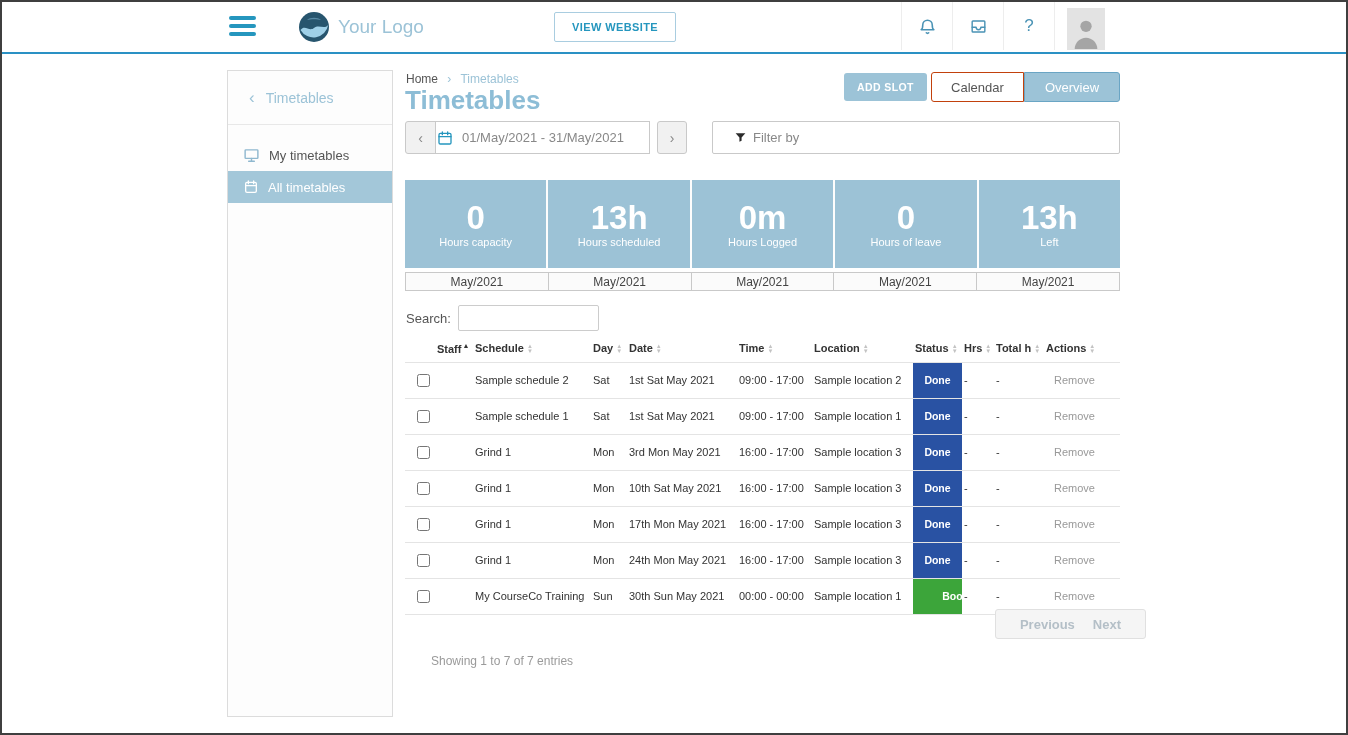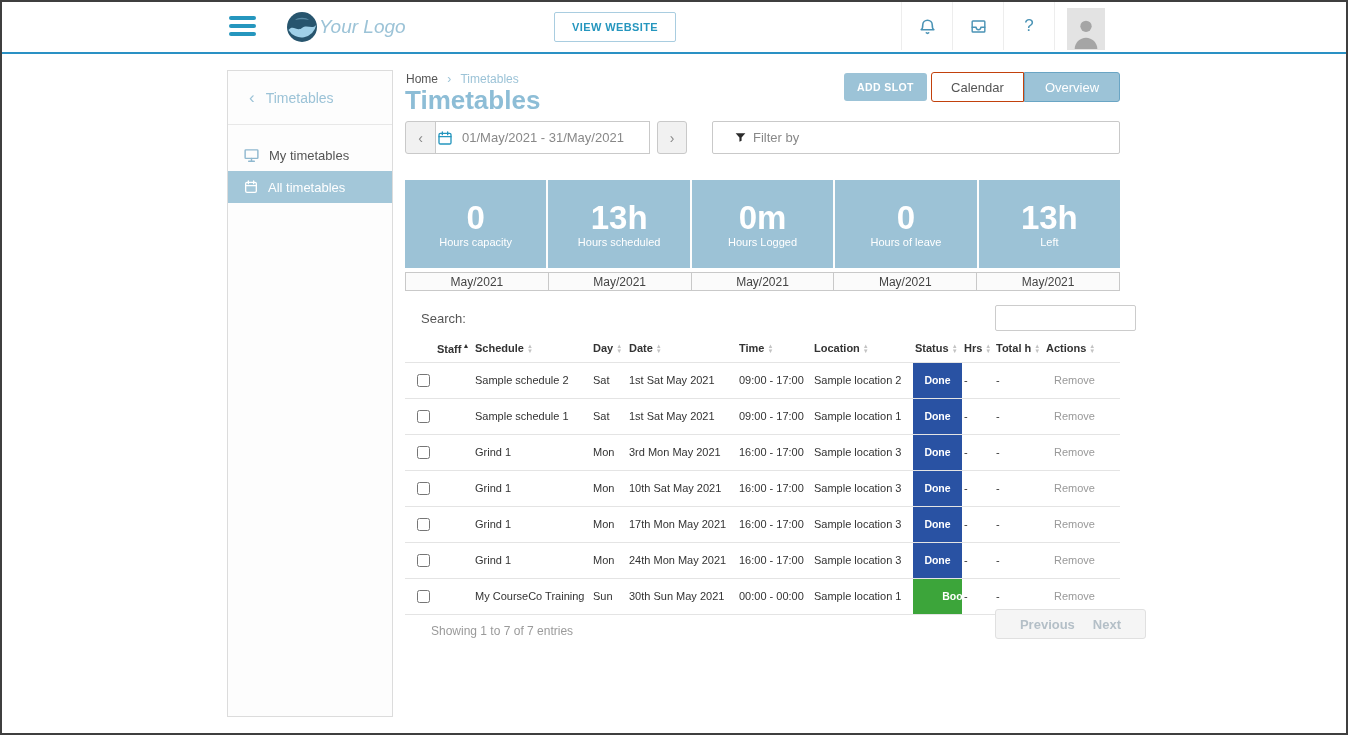--- a/index.html
+++ b/index.html
@@ -7,21 +7,21 @@
     position:relative; width:1348px; height:735px; box-sizing:border-box;
     border:2px solid #3f3f3f; background:#fff; overflow:hidden;
     font-family:"Liberation Sans", sans-serif;
   }
 
   
   .topbar { position:absolute; top:0; left:0; width:100%; height:50px; background:#fff;
             border-bottom:2px solid #2a91c4; z-index:5; }
   .hamburger { position:absolute; left:227px; top:14px; width:27px; cursor:pointer; }
   .hamburger span { display:block; height:4px; background:#2596be; border-radius:2px; margin-bottom:4px; }
-  .logo { position:absolute; left:284px; top:9px; display:flex; align-items:center; gap:1px;font-style:italic; }
+  .logo { position:absolute; left:296px; top:9px; display:flex; align-items:center; gap:8px; }
   .logo-text { color:#9cc3d7; font-size:19px; }
   .view-website { position:absolute; left:552px; top:10px; height:30px; padding:0 17px;
     background:#fff; border:1px solid #a9cde0; color:#2596be; font-size:11px; font-weight:bold;
     letter-spacing:.4px; border-radius:2px; cursor:pointer; font-family:inherit; }
   .header-icons { position:absolute; left:899px; top:0; height:48px; display:flex; }
   .hicon { width:50px; height:48px; display:flex; align-items:center; justify-content:center;
            border-left:1px solid #ededed; cursor:pointer; }
   .hicon.help-cell { font-size:17px; color:#4a93b5; }
   .avatar-cell { width:62px; }
   .avatar { width:38px; height:42px; background:#e3e3e3; display:flex; align-items:flex-end;
@@ -71,22 +71,22 @@
   .stat { flex:1; display:flex; flex-direction:column; align-items:center; justify-content:center; color:#fff; }
   .stat + .stat { border-left:2px solid #fdfdfd; }
   .stat .v { font-size:33px; font-weight:bold; line-height:1; }
   .stat .l { font-size:11px; margin-top:2px; }
   .periods { position:absolute; left:403px; top:270px; width:715px; height:19px; display:flex; }
   .period { flex:1; border:1px solid #c9c9c9; margin-left:-1px; background:#fbfbfb; font-size:12px;
     color:#444; display:flex; align-items:center; justify-content:center; box-sizing:border-box; }
   .period:first-child { margin-left:0; }
 
   
-  .search-row { position:absolute; left:419px; top:303px; width:715px; display:flex;
-    justify-content:space-between; align-items:center; gap:7px; font-size:13px; color:#555; }
+  .search-row { position:absolute; left:404px; top:303px; width:715px; display:flex;
+    justify-content:flex-start; align-items:center; gap:7px; font-size:13px; color:#555; }
   .search-input { width:141px; height:26px; border:1px solid #ccc; border-radius:2px; box-sizing:border-box;
     padding:0 6px; font-family:inherit; outline:none; }
 
   
   .table-wrap { position:absolute; left:403px; top:335px; width:715px; }
   table { width:715px; border-collapse:collapse; table-layout:fixed; }
   th { font-size:11px; font-weight:bold; color:#333; text-align:left; padding:5px 2px 7px; vertical-align:middle;
        cursor:pointer; white-space:nowrap; }
   tbody td { font-size:11px; color:#333; border-top:1px solid #e4e4e4; padding:0 2px; height:35px;
        white-space:nowrap; overflow:hidden; }
@@ -95,21 +95,21 @@
   input[type=checkbox] { width:13px; height:13px; cursor:pointer; }
   td.status-cell { padding:0; }
   .badge { width:49px; height:35px; display:flex; align-items:center; justify-content:center;
     color:#fff; font-size:10.5px; font-weight:bold; }
   .actions-cell .remove-link { color:#999; cursor:pointer; padding-left:8px; }
   .sort { display:inline-flex; flex-direction:column; margin-left:3px; vertical-align:middle; }
   .sort i { font-style:normal; font-size:6px; line-height:5px; color:#c3c3c3; }
   .sort-active { font-size:7px; color:#333; vertical-align:super; margin-left:1px; }
 
   
-  .summary { position:absolute; left:429px; top:622px; font-size:12px; color:#9a9a9a; }
+  .summary { position:absolute; left:429px; top:652px; font-size:12px; color:#9a9a9a; }
   .pager { position:absolute; left:993px; top:607px; width:151px; height:30px; background:#f5f5f5;
     border:1px solid #e0e0e0; border-radius:3px; display:flex; align-items:center; justify-content:center;
     box-sizing:border-box; }
   .pager span { font-size:13px; font-weight:bold; color:#b4bfc7; padding:0 9px; cursor:default; }
 </style>
 </head>
 <body>
 
 <div class="viewport">
 

